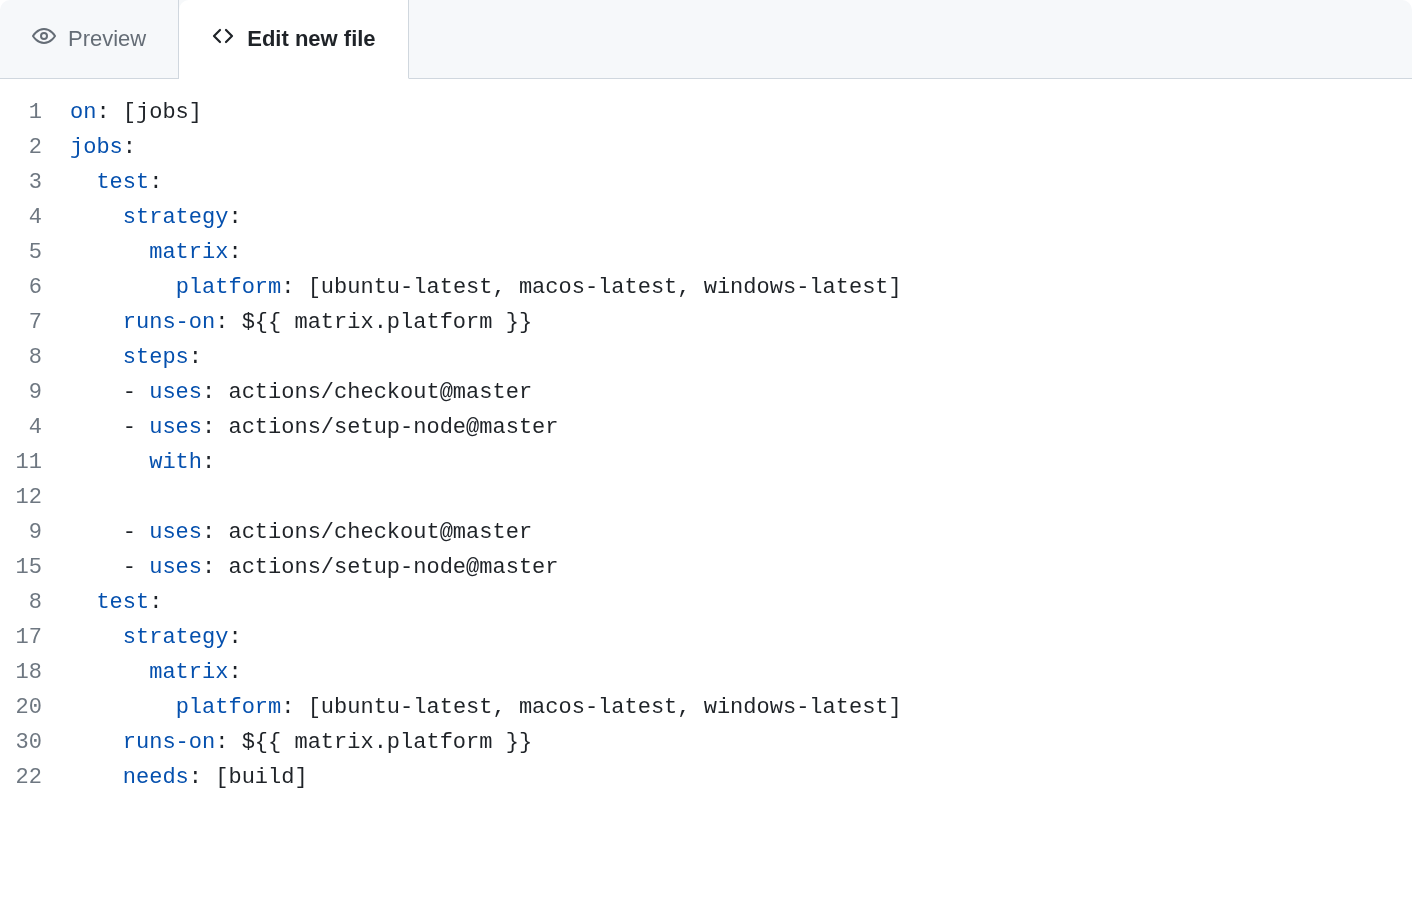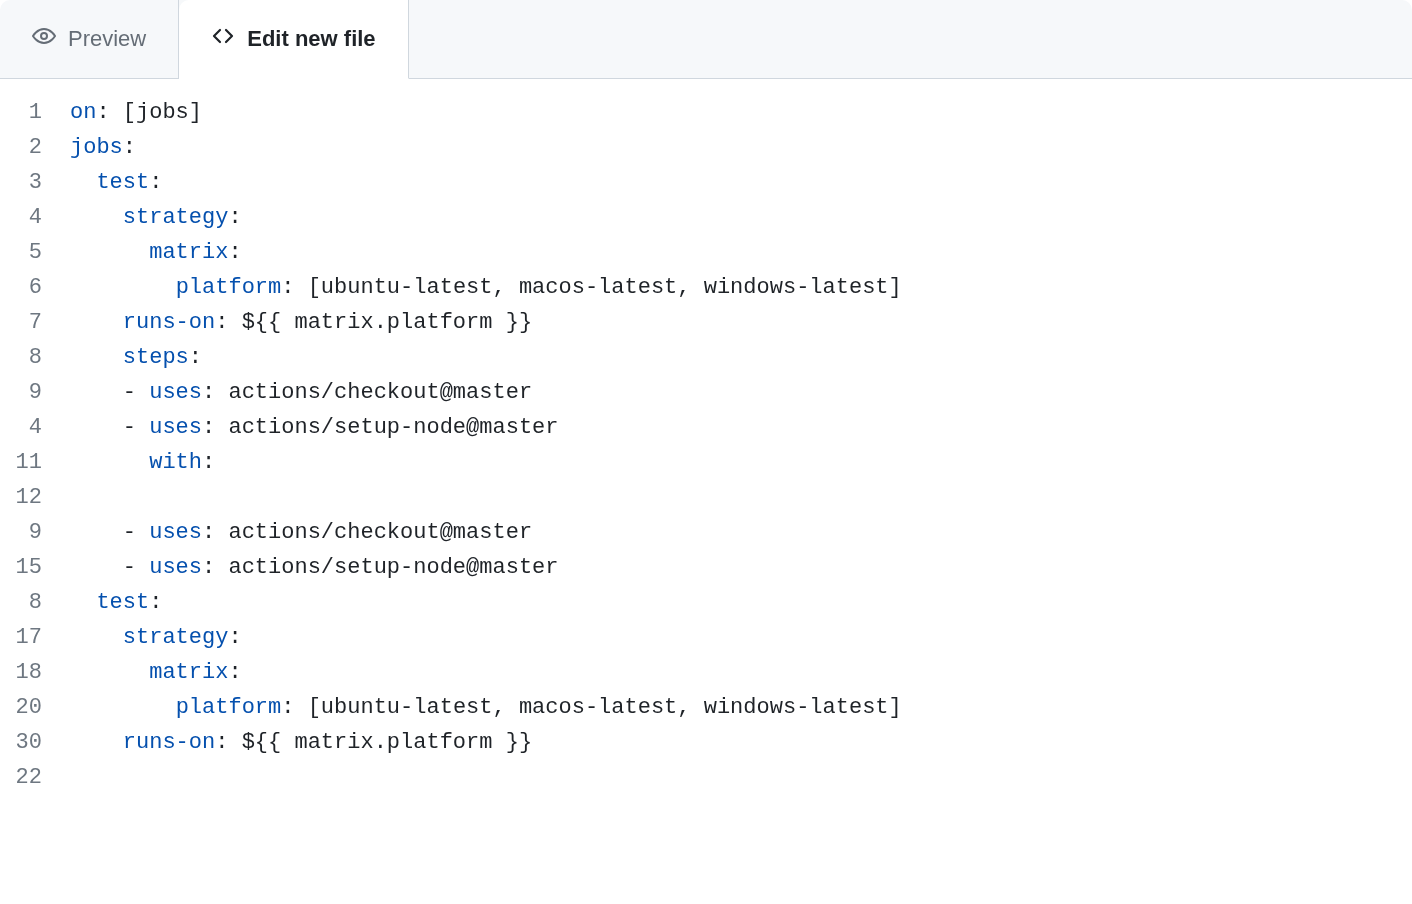--- a/index.html
+++ b/index.html
@@ -171,14 +171,15 @@
     <div class="line">
       <div class="line-number">20</div>
       <div class="line-content"><span class="tok-punct">        </span><span class="tok-key">platform</span><span class="tok-punct">: [ubuntu-latest, macos-latest, windows-latest]</span></div>
     </div>
     <div class="line">
       <div class="line-number">30</div>
       <div class="line-content"><span class="tok-punct">    </span><span class="tok-key">runs-on</span><span class="tok-punct">: ${{ matrix.platform }}</span></div>
     </div>
     <div class="line">
       <div class="line-number">22</div>
+      <div class="line-content"><span class="tok-punct">    </span><span class="tok-key">needs</span><span class="tok-punct">: [build]</span></div>
     </div>
   </div>
 
 </body></html>

